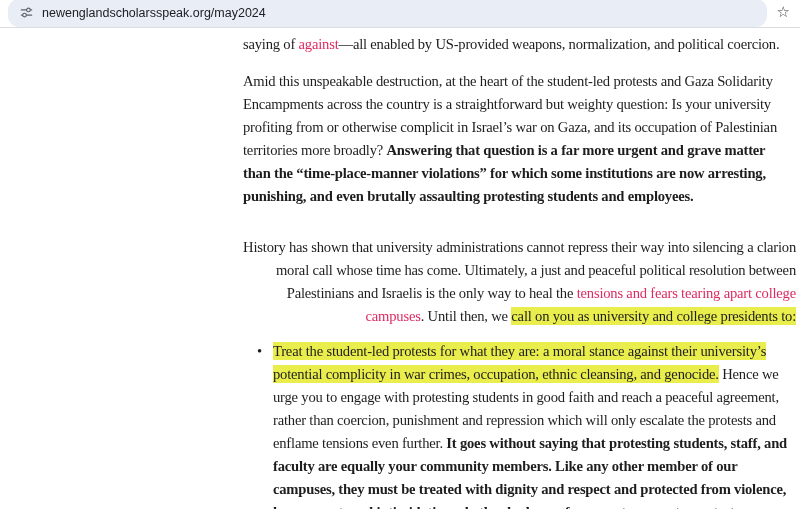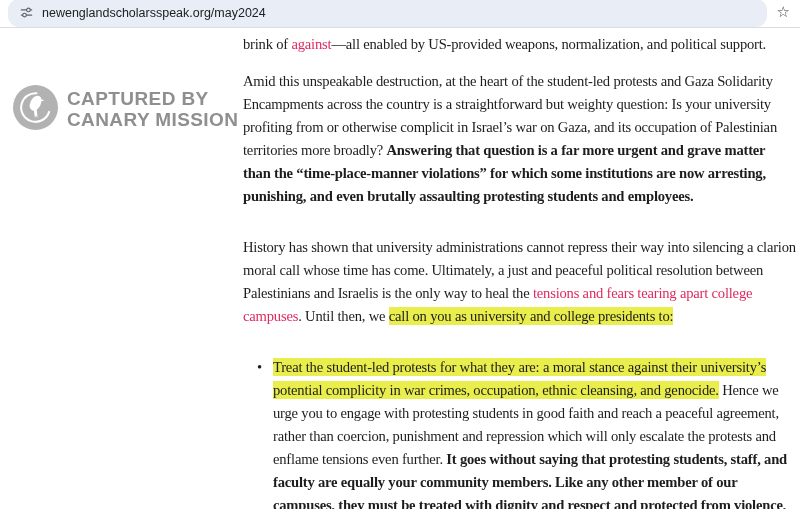--- a/index.html
+++ b/index.html
@@ -67,21 +67,21 @@
   .article {
     margin-left: 243px;
     padding: 5px 4px 0 0;
     font-size: 14.6px;
     line-height: 23px;
     letter-spacing: -0.2px;
     color: var(--text, #1d1d1d);
   }
   .article p.p1 { margin-bottom: 14px; }
   .article p.p2 { margin-bottom: 28px; }
-  .article p.p3 { margin-bottom: 28px; }
+  .article p.p3 { margin-bottom: 12px; text-align: right; }
 
   .bullet-list { list-style: none; }
   .bullet-item { position: relative; padding-left: 30px; }
   .bullet-marker { position: absolute; left: 14px; top: 0; }
 
   .run-normal { }
   .run-bold { font-weight: 700; }
   .run-link { color: var(--link, #de2a60); cursor: pointer; }
   .run-highlight { background: var(--highlight, #eaee4c); padding: 1px 0; }
 </style>
@@ -100,36 +100,23 @@
         <circle cx="7" cy="14" r="2.8" fill="#e9eef6" stroke="#5f6368" stroke-width="1.8"></circle>
       </svg>
     </span>
     <span class="url-text">newenglandscholarsspeak.org/may2024</span>
   </div>
   <span class="star-icon">☆</span>
 </div>
 
 <div class="content">
 
-  <div class="watermark">
-    <span>
-      <svg class="wm-logo" viewBox="0 0 44 44">
-        <circle cx="22" cy="22" r="22" fill="#b2b2b2"></circle>
-        <circle cx="22" cy="22" r="14" fill="none" stroke="#ffffff" stroke-width="2" stroke-dasharray="62 26" stroke-linecap="round" transform="rotate(18 22 22)"></circle>
-        <path fill="#ffffff" d="M24 10.5c2 0 3.6 1.5 3.8 3.4l3 1.2-3 .8c-.3 3.4-2 6.3-4.6 8.2l.8 8-1.6-2.3-.9 2.6-1-7c-2.8-.6-4.6-3-4.2-5.8.5-3.4 3.4-9.1 7.7-9.1z"></path>
-      </svg>
-    </span>
-    <span class="wm-text">
-      <span style="display:block">CAPTURED BY</span>
-      <span style="display:block">CANARY MISSION</span>
-    </span>
-  </div>
 
   <div class="article">
-    <p class="p1"><span class="run-normal">brink of </span><span class="run-link">against</span><span class="run-normal">—all enabled by US-provided weapons, normalization, and political support.</span></p>
+    <p class="p1"><span class="run-normal">saying of </span><span class="run-link">against</span><span class="run-normal">—all enabled by US-provided weapons, normalization, and political coercion.</span></p>
     <p class="p2"><span class="run-normal">Amid this unspeakable destruction, at the heart of the student-led protests and Gaza Solidarity Encampments across the country is a straightforward but weighty question: Is your university profiting from or otherwise complicit in Israel’s war on Gaza, and its occupation of Palestinian territories more broadly? </span><span class="run-bold">Answering that question is a far more urgent and grave matter than the “time-place-manner violations” for which some institutions are now arresting, punishing, and even brutally assaulting protesting students and employees.</span></p>
     <p class="p3"><span class="run-normal">History has shown that university administrations cannot repress their way into silencing a clarion moral call whose time has come. Ultimately, a just and peaceful political resolution between Palestinians and Israelis is the only way to heal the </span><span class="run-link">tensions and fears tearing apart college campuses</span><span class="run-normal">. Until then, we </span><span class="run-highlight">call on you as university and college presidents to:</span></p>
     <ul class="bullet-list">
       <li class="bullet-item">
         <span class="bullet-marker">•</span>
         <span><span class="run-highlight">Treat the student-led protests for what they are: a moral stance against their university’s potential complicity in war crimes, occupation, ethnic cleansing, and genocide.</span><span class="run-normal"> Hence we urge you to engage with protesting students in good faith and reach a peaceful agreement, rather than coercion, punishment and repression which will only escalate the protests and enflame tensions even further. </span><span class="run-bold">It goes without saying that protesting students, staff, and faculty are equally your community members. Like any other member of our campuses, they must be treated with dignity and respect and protected from violence, harassment, and intimidation whether by law enforcement or counterprotesters.</span></span>
       </li>
     </ul>
   </div>
 

